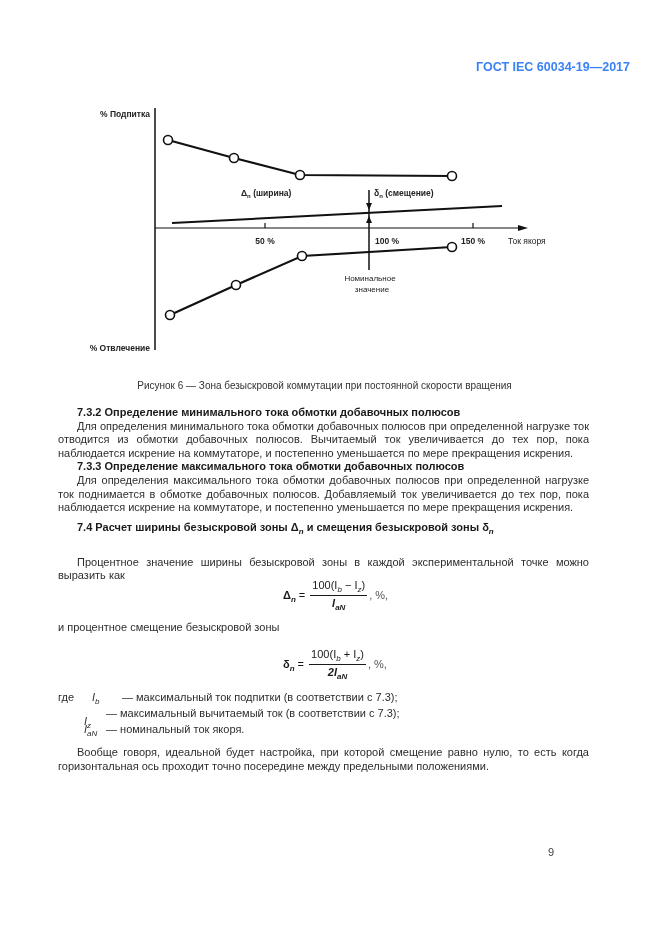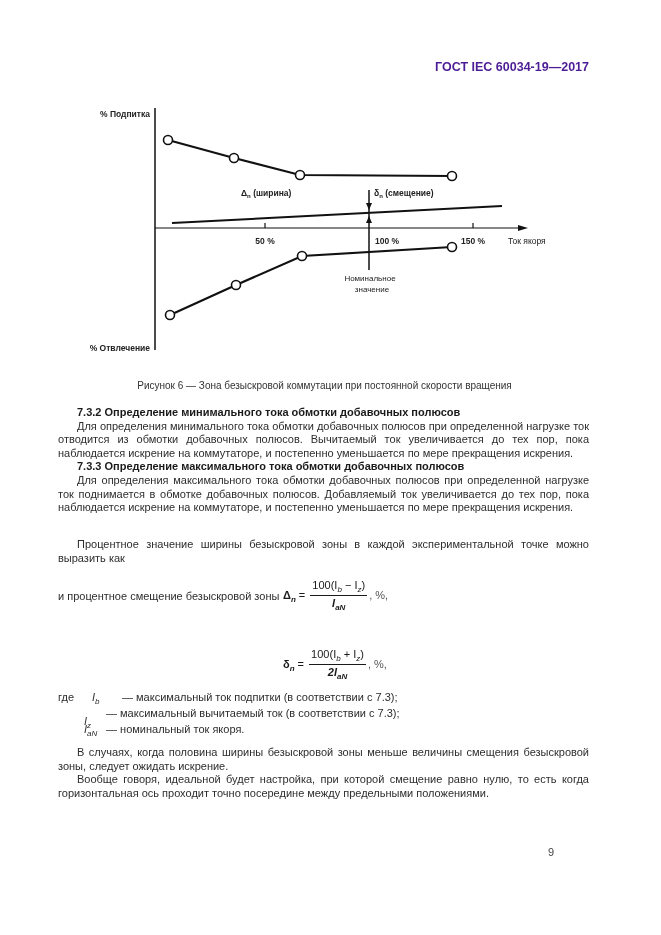--- a/index.html
+++ b/index.html
@@ -1,19 +1,19 @@
 <!DOCTYPE html>
 <html><head>
 <meta charset="utf-8">
 <style>
   html, body { margin: 0; padding: 0; background: #ffffff; }
   body { width: 661px; height: 935px; position: relative; overflow: hidden;
          font-family: "Liberation Sans", sans-serif; color: #2a2a2a; }
   .page-header { position: absolute; top: 60px; left: 0; width: 589px; text-align: right;
-                 font-weight: bold; font-size: 12.5px; color: #4c1d95; }
+                 font-weight: bold; font-size: 12.5px; color: #3b82f6; padding-left: 41px; }
   .figure { position: absolute; left: 0; top: 0; width: 661px; height: 400px; }
   .figure svg { position: absolute; left: 0; top: 0; }
   .caption { position: absolute; top: 380px; left: 0; width: 649px; text-align: center;
              font-size: 10px; color: #333; }
   .body-text { position: absolute; left: 58px; width: 531px; font-size: 11px; line-height: 13.6px; color: #2d2d2d; }
   .heading { font-weight: bold; color: #1a1a1a; padding-left: 19px; }
   .para { text-align: justify; text-indent: 19px; }
   .formula { position: absolute; font-family: "Liberation Sans", sans-serif; font-size: 11px; color: #1a1a1a; }
   .frac { display: inline-block; vertical-align: middle; text-align: center; margin: 0 2px; }
   .frac .num { display: block; border-bottom: 1px solid #1a1a1a; padding: 0 2px 1px; font-weight: normal; }
@@ -79,28 +79,29 @@
 <div class="caption">Рисунок 6 — Зона безыскровой коммутации при постоянной скорости вращения</div>
 
 <div class="body-text" style="top:406px;">
   <div class="heading">7.3.2 Определение минимального тока обмотки добавочных полюсов</div>
   <div class="para">Для определения минимального тока обмотки добавочных полюсов при определенной нагрузке ток отводится из обмотки добавочных полюсов. Вычитаемый ток увеличивается до тех пор, пока наблюдается искрение на коммутаторе, и постепенно уменьшается по мере прекращения искрения.</div>
   <div class="heading">7.3.3 Определение максимального тока обмотки добавочных полюсов</div>
   <div class="para">Для определения максимального тока обмотки добавочных полюсов при определенной нагрузке ток поднимается в обмотке добавочных полюсов. Добавляемый ток увеличивается до тех пор, пока наблюдается искрение на коммутаторе, и постепенно уменьшается по мере прекращения искрения.</div>
 </div>
 
 <div class="body-text" style="top:521px;">
+  <div class="heading"><span>7.4 Расчет ширины безыскровой зоны </span><span>Δ</span><sub><i>n</i></sub><span> и смещения безыскровой зоны </span><span>δ</span><sub><i>n</i></sub></div>
   <div class="para" style="margin-top:17px;">Процентное значение ширины безыскровой зоны в каждой экспериментальной точке можно выразить как</div>
 </div>
 
 <div class="formula" style="left:283px; top:579px;">
   <span class="lhs"><span>Δ</span><sub><i>n</i></sub></span><span> = </span><span class="frac"><span class="num"><span>100(I</span><sub><i>b</i></sub><span> − I</span><sub><i>z</i></sub><span>)</span></span><span class="den"><i>I</i><sub><i>aN</i></sub></span></span><span class="unit">, %,</span>
 </div>
 
-<div class="body-text" style="top:590px;">
+<div class="body-text" style="top:621px;">
   <div>и процентное смещение безыскровой зоны</div>
 </div>
 
 <div class="formula" style="left:283px; top:648px;">
   <span class="lhs"><span>δ</span><sub><i>n</i></sub></span><span> = </span><span class="frac"><span class="num"><span>100(I</span><sub><i>b</i></sub><span> + I</span><sub><i>z</i></sub><span>)</span></span><span class="den"><i>2I</i><sub><i>aN</i></sub></span></span><span class="unit">, %,</span>
 </div>
 
 <div class="defs">
   <div class="def-row">
     <span style="position:absolute;left:0;">где</span>
@@ -111,17 +112,16 @@
     <span style="position:absolute;left:26px;margin-top:8px;"><i>I</i><sub><i>z</i></sub></span>
     <span style="position:absolute;left:48px;white-space:nowrap;">— максимальный вычитаемый ток (в соответствии с 7.3);</span>
   </div>
   <div class="def-row">
     <span style="position:absolute;left:26px;"><i>I</i><sub><i>aN</i></sub></span>
     <span style="position:absolute;left:48px;white-space:nowrap;">— номинальный ток якоря.</span>
   </div>
 </div>
 
 <div class="body-text" style="top:746px;">
-  <div class="para">В случаях, когда половина ширины безыскровой зоны меньше величины смещения безыскровой зоны, следует ожидать искрение.</div>
   <div class="para">Вообще говоря, идеальной будет настройка, при которой смещение равно нулю, то есть когда горизонтальная ось проходит точно посередине между предельными положениями.</div>
 </div>
 
 <div class="page-number">9</div>
 
 </body></html>

